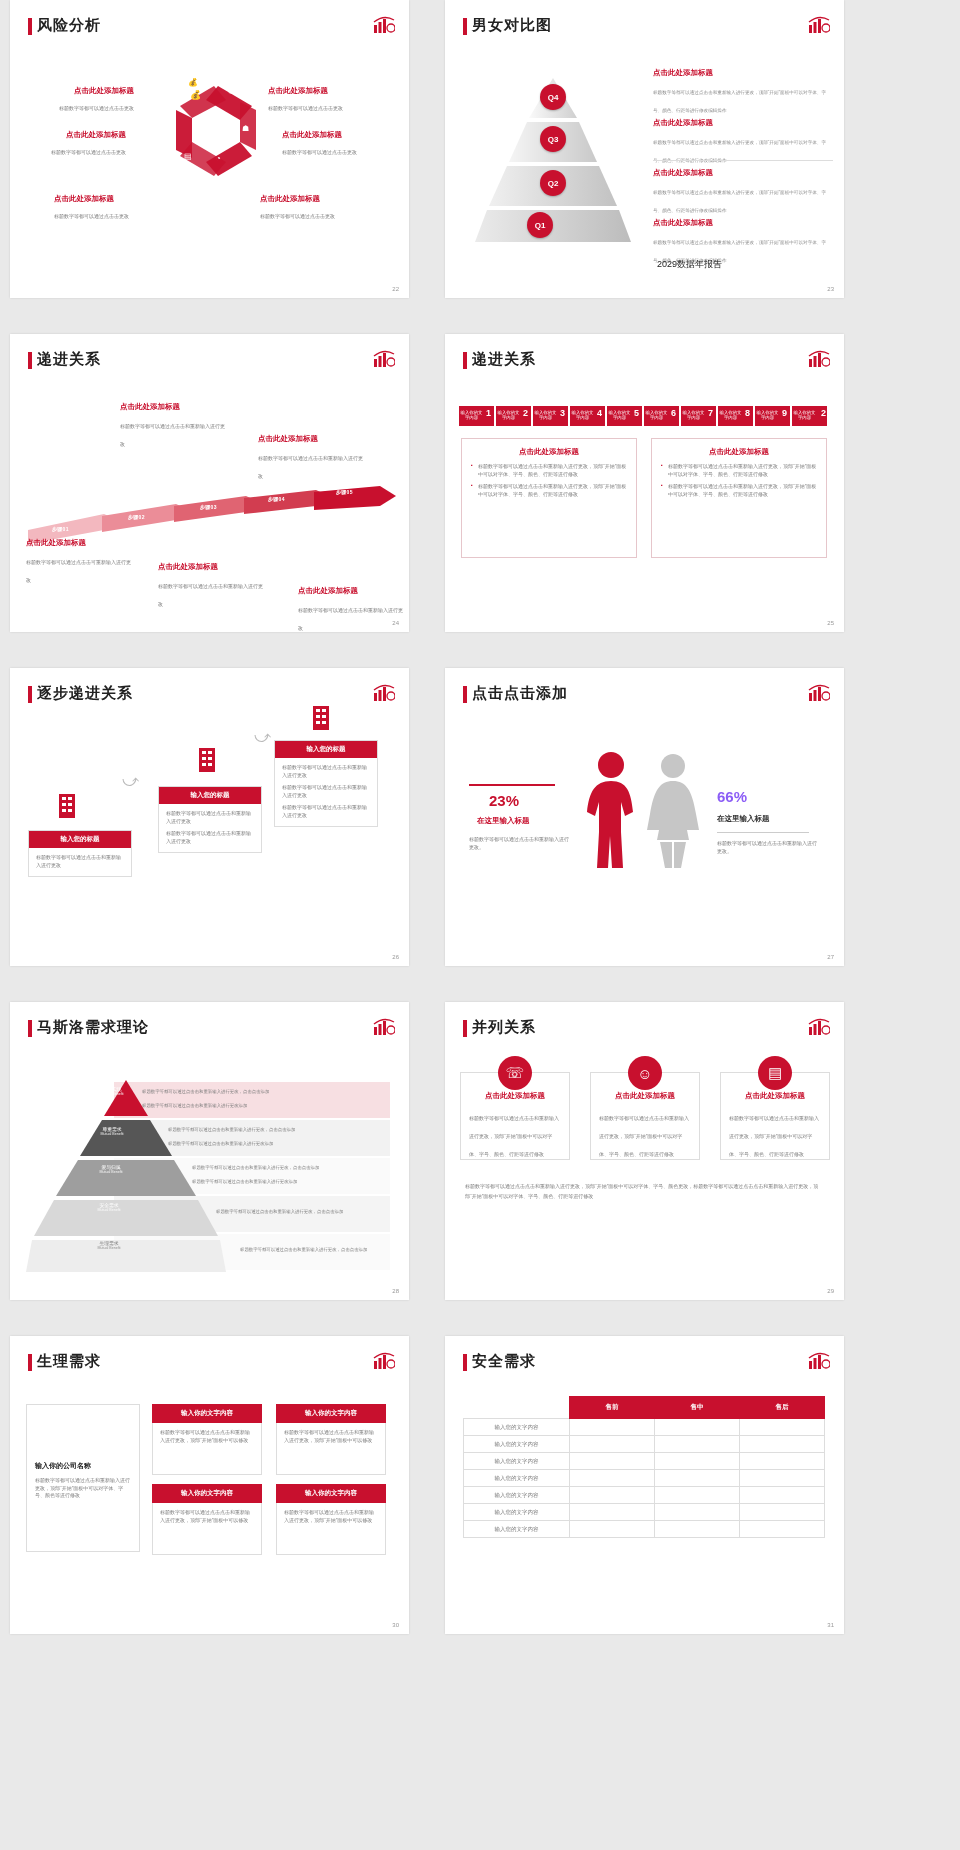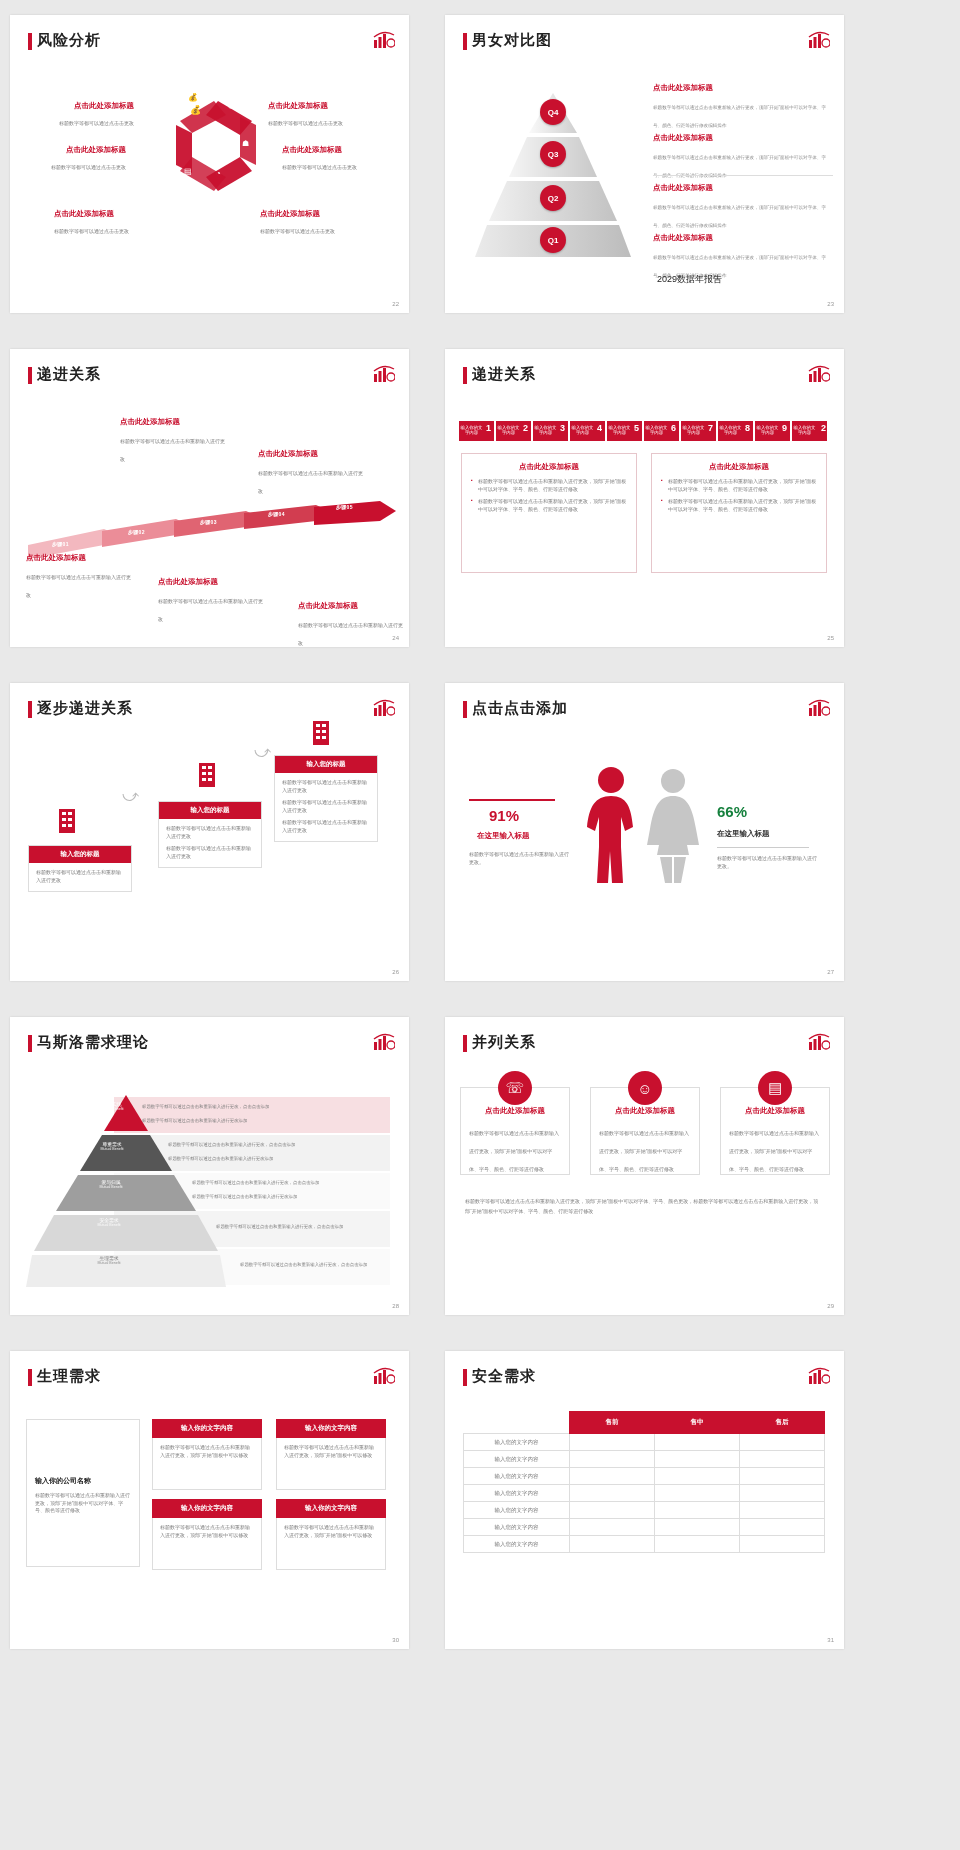--- a/index.html
+++ b/index.html
@@ -13,21 +13,21 @@
     position: relative;
     background: #e9e9e9;
     overflow: hidden;
   }
   .grid {
     display: grid;
     grid-template-columns: 399px 399px;
     grid-template-rows: repeat(5, 298px);
     column-gap: 14px;
     row-gap: 19px;
-    padding: 15px 74px 8px 10px;
+    padding: 0 74px 8px 10px;
     gap: 36px;
   }
   .slide {
     background: #fff;
     position: relative;
     overflow: hidden;
     box-shadow: 0 0 2px rgba(0,0,0,0.12);
   }
   .slide-title {
     position: absolute;
@@ -261,21 +261,21 @@
               </linearGradient>
         </defs>
         <polygon points="80,8 104,48 56,48" fill="url(#g1)"></polygon>
         <polygon points="54,52 106,52 124,92 36,92" fill="url(#g2)"></polygon>
         <polygon points="34,96 126,96 144,136 16,136" fill="url(#g3)"></polygon>
         <polygon points="14,140 146,140 158,172 2,172" fill="url(#g4)"></polygon>
       </svg>
       <div class="qbadge" style="left:67px;top:14px;">Q4</div>
       <div class="qbadge" style="left:67px;top:56px;">Q3</div>
       <div class="qbadge" style="left:67px;top:100px;text-align:center;">Q2</div>
-      <div class="qbadge" style="left:67px;top:142px;">Q1</div>
+      <div class="qbadge" style="left:54px;top:142px;">Q1</div>
     </div>
 
     <div class="s23-item" style="top:68px;">
       <span class="hdr">点击此处添加标题</span>
       <span class="tiny2">标题数字等都可以通过点击击和重新输入进行更改，顶部“开始”面板中可以对字体、字号、颜色、行距等进行修改编辑操作</span>
     </div>
     <div class="s23-item" style="top:118px;">
       <span class="hdr">点击此处添加标题</span>
       <span class="tiny2">标题数字等都可以通过点击击和重新输入进行更改，顶部“开始”面板中可以对字体、字号、颜色、行距等进行修改编辑操作</span>
     </div>
@@ -505,25 +505,25 @@
     </div>
     <div style="position:absolute;left:200px;top:84px;">
       <svg width="56" height="118" viewBox="0 0 56 118">
         <circle cx="28" cy="14" r="12" fill="#c6c6c6"></circle>
         <path d="M28 29 C15 29 9 38 5 62 L2 78 L14 78 L12 88 L44 88 L42 78 L54 78 L51 62 C47 38 41 29 28 29 Z" fill="#c6c6c6"></path>
         <path d="M15 90 L20 116 L27 116 L27 90 Z M29 90 L29 116 L36 116 L41 90 Z" fill="#c6c6c6"></path>
       </svg>
     </div>
 
     <div style="position:absolute;left:24px;top:116px;width:86px;height:2px;background:#c8102e"></div>
-    <div class="pct red" style="position:absolute;left:44px;top:124px;">91%</div>
+    <div class="pct red" style="position:absolute;left:44px;top:124px;">23%</div>
     <div class="sub27 red" style="position:absolute;left:32px;top:148px;">在这里输入标题</div>
     <div class="tiny" style="position:absolute;left:24px;top:168px;width:100px;">标题数字等都可以通过点击击和重新输入进行更改。</div>
 
-    <div class="pct" style="position:absolute;left:272px;top:120px;color:#15803d;">66%</div>
+    <div class="pct" style="position:absolute;left:272px;top:120px;color:#8b5cf6;">66%</div>
     <div class="sub27" style="position:absolute;left:272px;top:146px;color:#333;">在这里输入标题</div>
     <div style="position:absolute;left:272px;top:164px;width:92px;height:1px;background:#ccc"></div>
     <div class="tiny" style="position:absolute;left:272px;top:172px;width:104px;">标题数字等都可以通过点击击和重新输入进行更改。</div>
     <div class="pagenum">27</div>
   </div>
 
   <div class="slide">
     <div class="slide-title">马斯洛需求理论</div>
     <div class="logo">
       <svg viewBox="0 0 22 18">

